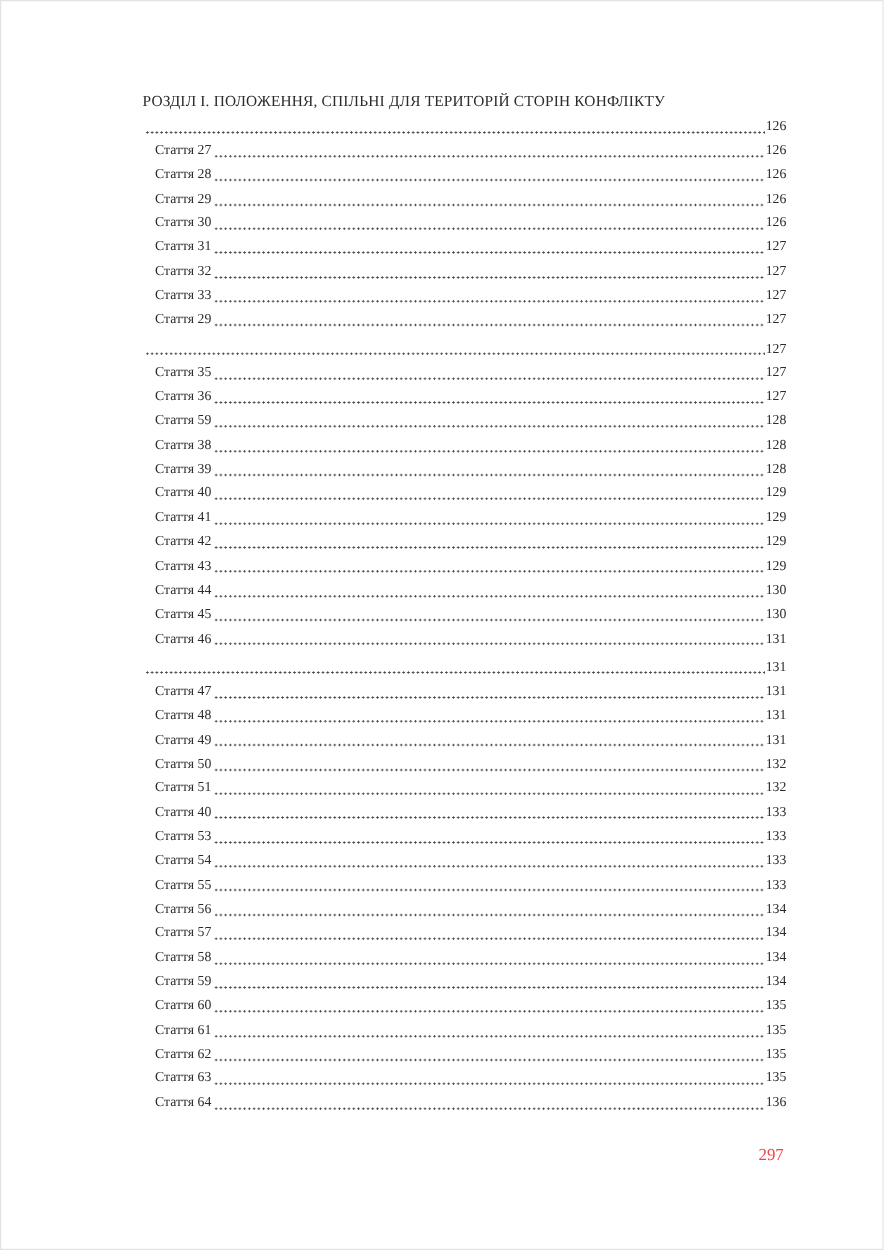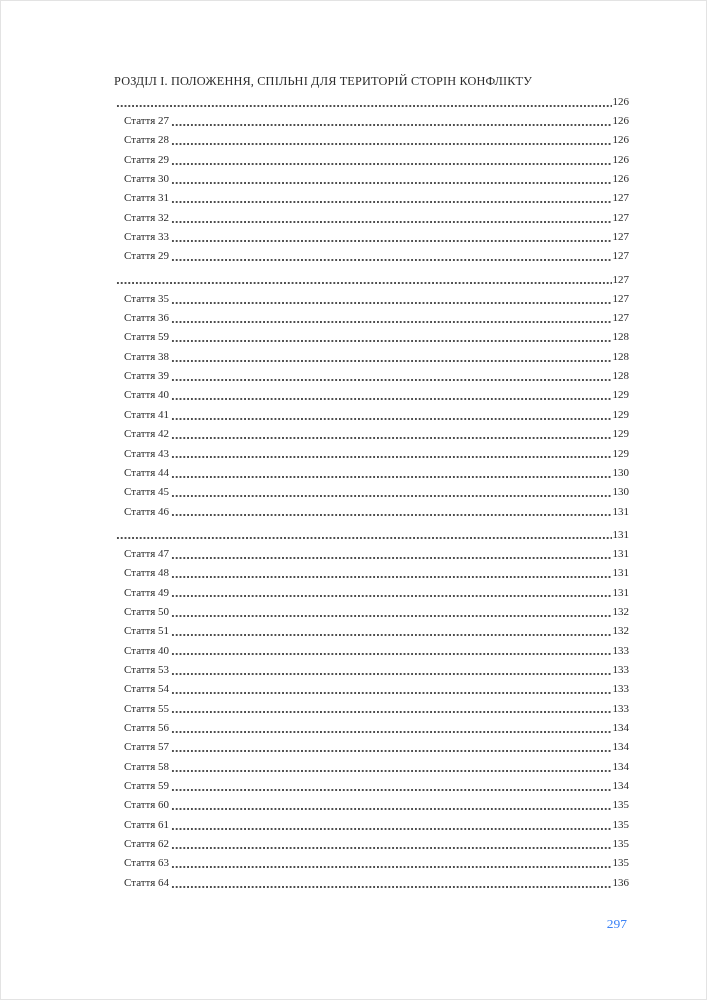--- a/index.html
+++ b/index.html
@@ -66,21 +66,21 @@
     flex: 0 0 auto;
     font-size: 11px;
     letter-spacing: 0;
     text-align: right;
   }
   .folio {
     position: absolute;
     top: 915px;
     right: 79px;
     font-size: 13.5px;
-    color: #3b82f6;
+    color: #ef4444;
   }
 </style>
 </head>
 <body>
 
 <div class="page">
   <div class="toc">
       <div class="toc-row section">
         <div class="toc-line">РОЗДІЛ I. ПОЛОЖЕННЯ, СПІЛЬНІ ДЛЯ ТЕРИТОРІЙ СТОРІН КОНФЛІКТУ</div>
         <div class="toc-lastline">

